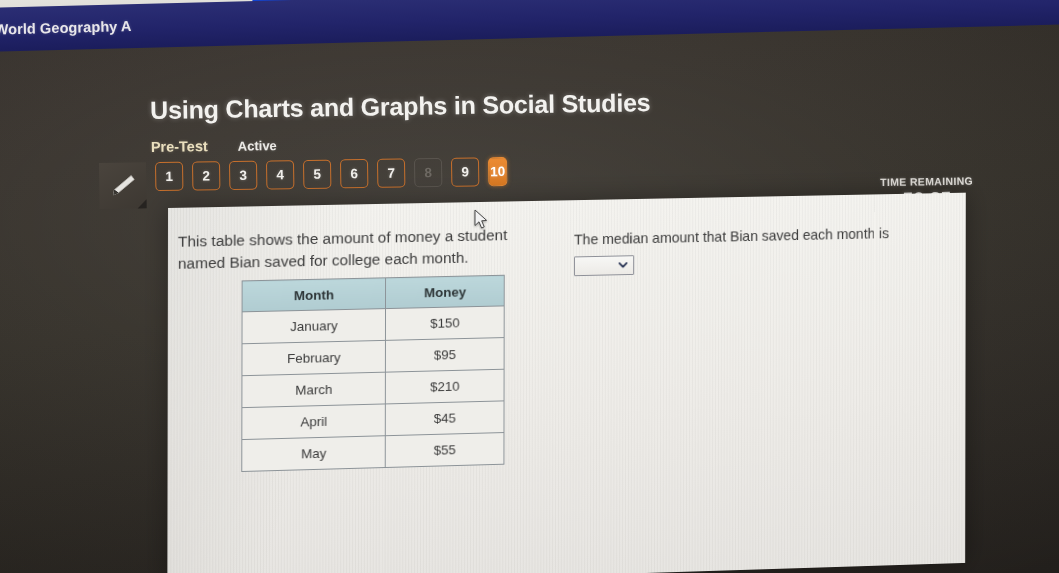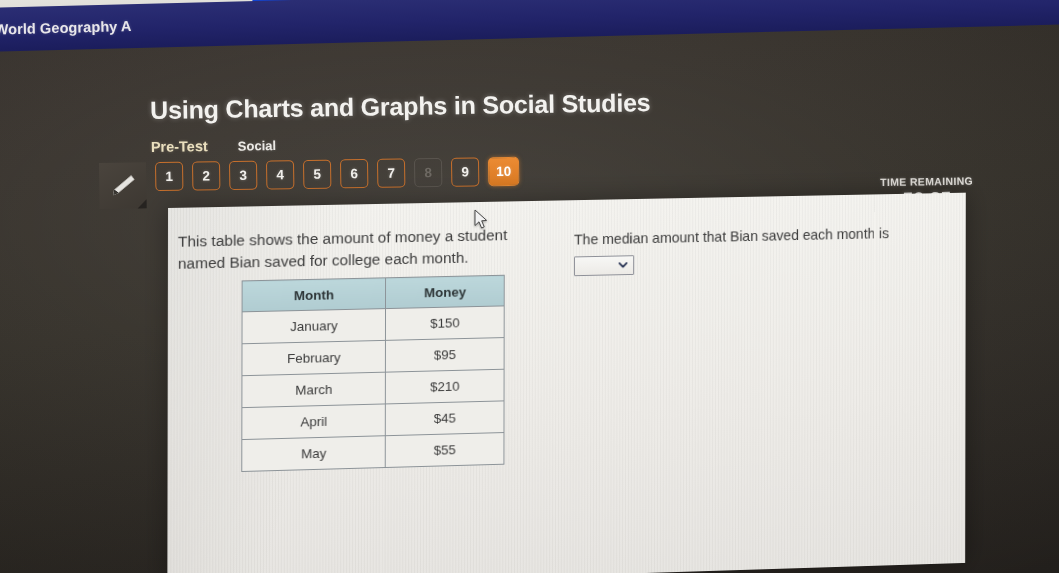--- a/index.html
+++ b/index.html
@@ -151,21 +151,21 @@
   .qbtn.disabled {
     border-color: #5a554f;
     color: #6d6862;
     text-shadow: none;
     cursor: default;
   }
   .qbtn.current {
     background: linear-gradient(180deg, #eb8b33 0%, #db7a22 100%);
     border-color: #eb8b33;
     color: #ffffff;
-    width: 31px;
+    width: 19px;
     box-shadow: 0 0 4px rgba(235,139,51,0.5);
   }
 
   
   .timer-box {
     position: absolute;
     left: 880px; top: 176px;
     text-align: center;
     transform: rotate(-0.85deg);
     transform-origin: 0 0;
@@ -293,21 +293,21 @@
   <div class="browser-tab"></div>
 
   <div class="course-bar">
     <span class="course-title">World Geography A</span>
   </div>
 
   <div class="assignment-head">
     <div class="assignment-title">Using Charts and Graphs in Social Studies</div>
     <div class="subhead-row">
       <span class="pre-test-label">Pre-Test</span>
-      <span class="active-label">Social</span>
+      <span class="active-label">Active</span>
     </div>
   </div>
 
   <div class="qnav">
     <div class="pencil-btn">
       <svg class="pencil-glyph" viewBox="0 0 26 24">
         <polygon points="22,2 25,6 9,19 4,21 5,16" fill="#e6e4e0" stroke="#b8b5b0" stroke-width="0.8"></polygon>
         <polygon points="4,21 5,16 9,19" fill="#4a4views"></polygon>
         <polygon points="4.2,21 5,16.4 8.6,19" fill="#3c3934"></polygon>
       </svg>

